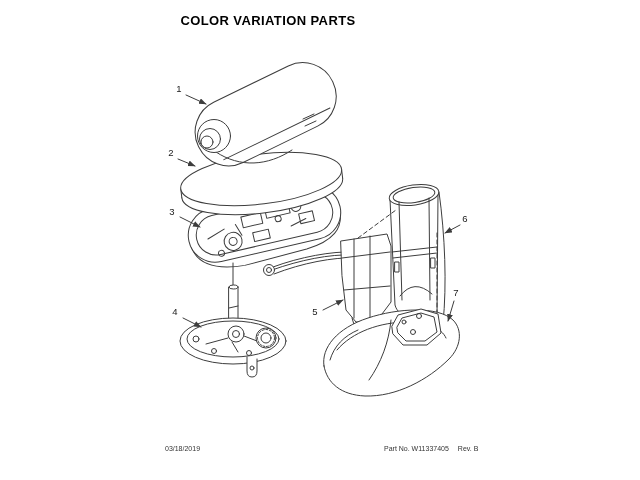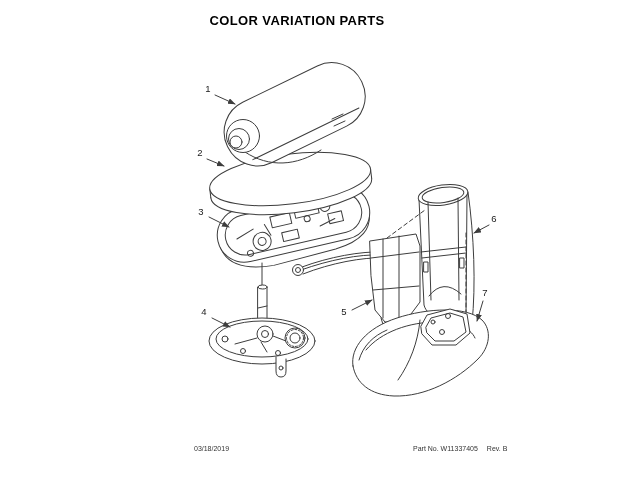--- a/index.html
+++ b/index.html
@@ -1,18 +1,18 @@
 <!DOCTYPE html>
 <html><head>
 <meta charset="utf-8">
 <style>
   html,body{margin:0;padding:0;background:#fff;}
   .page{
     position:relative;width:536px;height:480px;background:#ffffff;
-    font-family:"Liberation Sans", sans-serif;overflow:hidden;color:#000;margin-left:29px;
+    font-family:"Liberation Sans", sans-serif;overflow:hidden;color:#000;
   }
   .title{
     position:absolute;top:13px;left:0;right:0;text-align:center;
     font-size:13px;font-weight:bold;letter-spacing:.4px;color:#000;
   }
   .diagram-svg{position:absolute;left:0;top:0;width:640px;height:480px;}
   .part-label{
     position:absolute;transform:translate(-50%,-50%);
     font-size:9.5px;color:#1a1a1a;line-height:1;
   }

